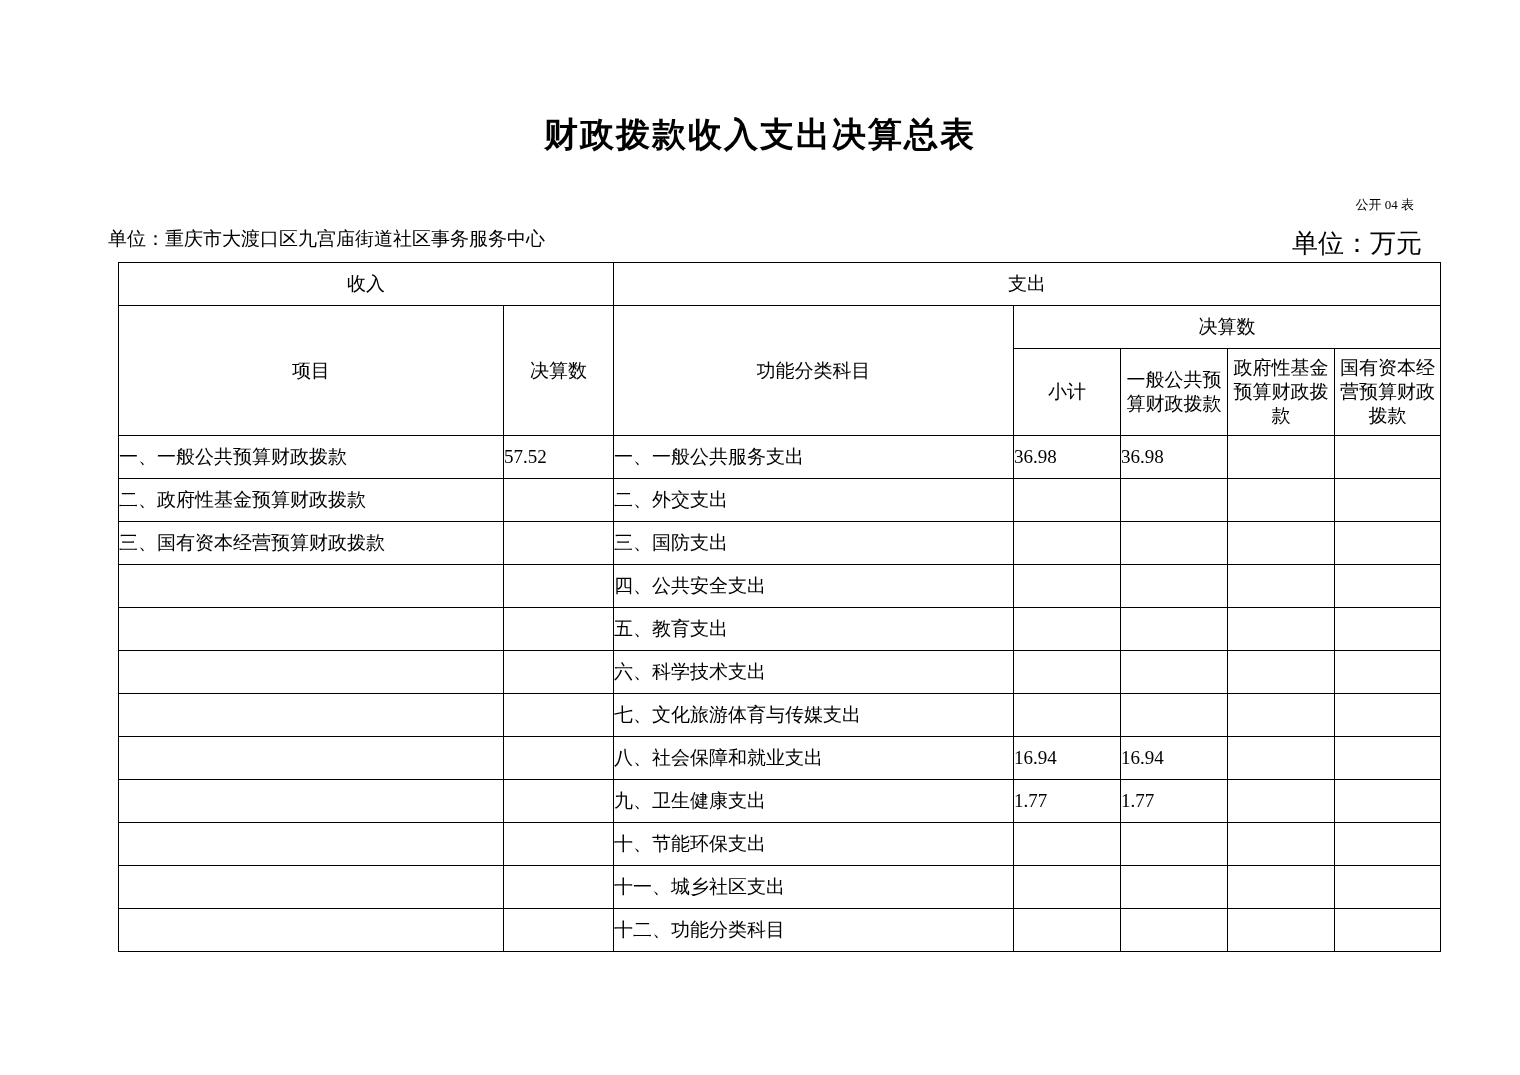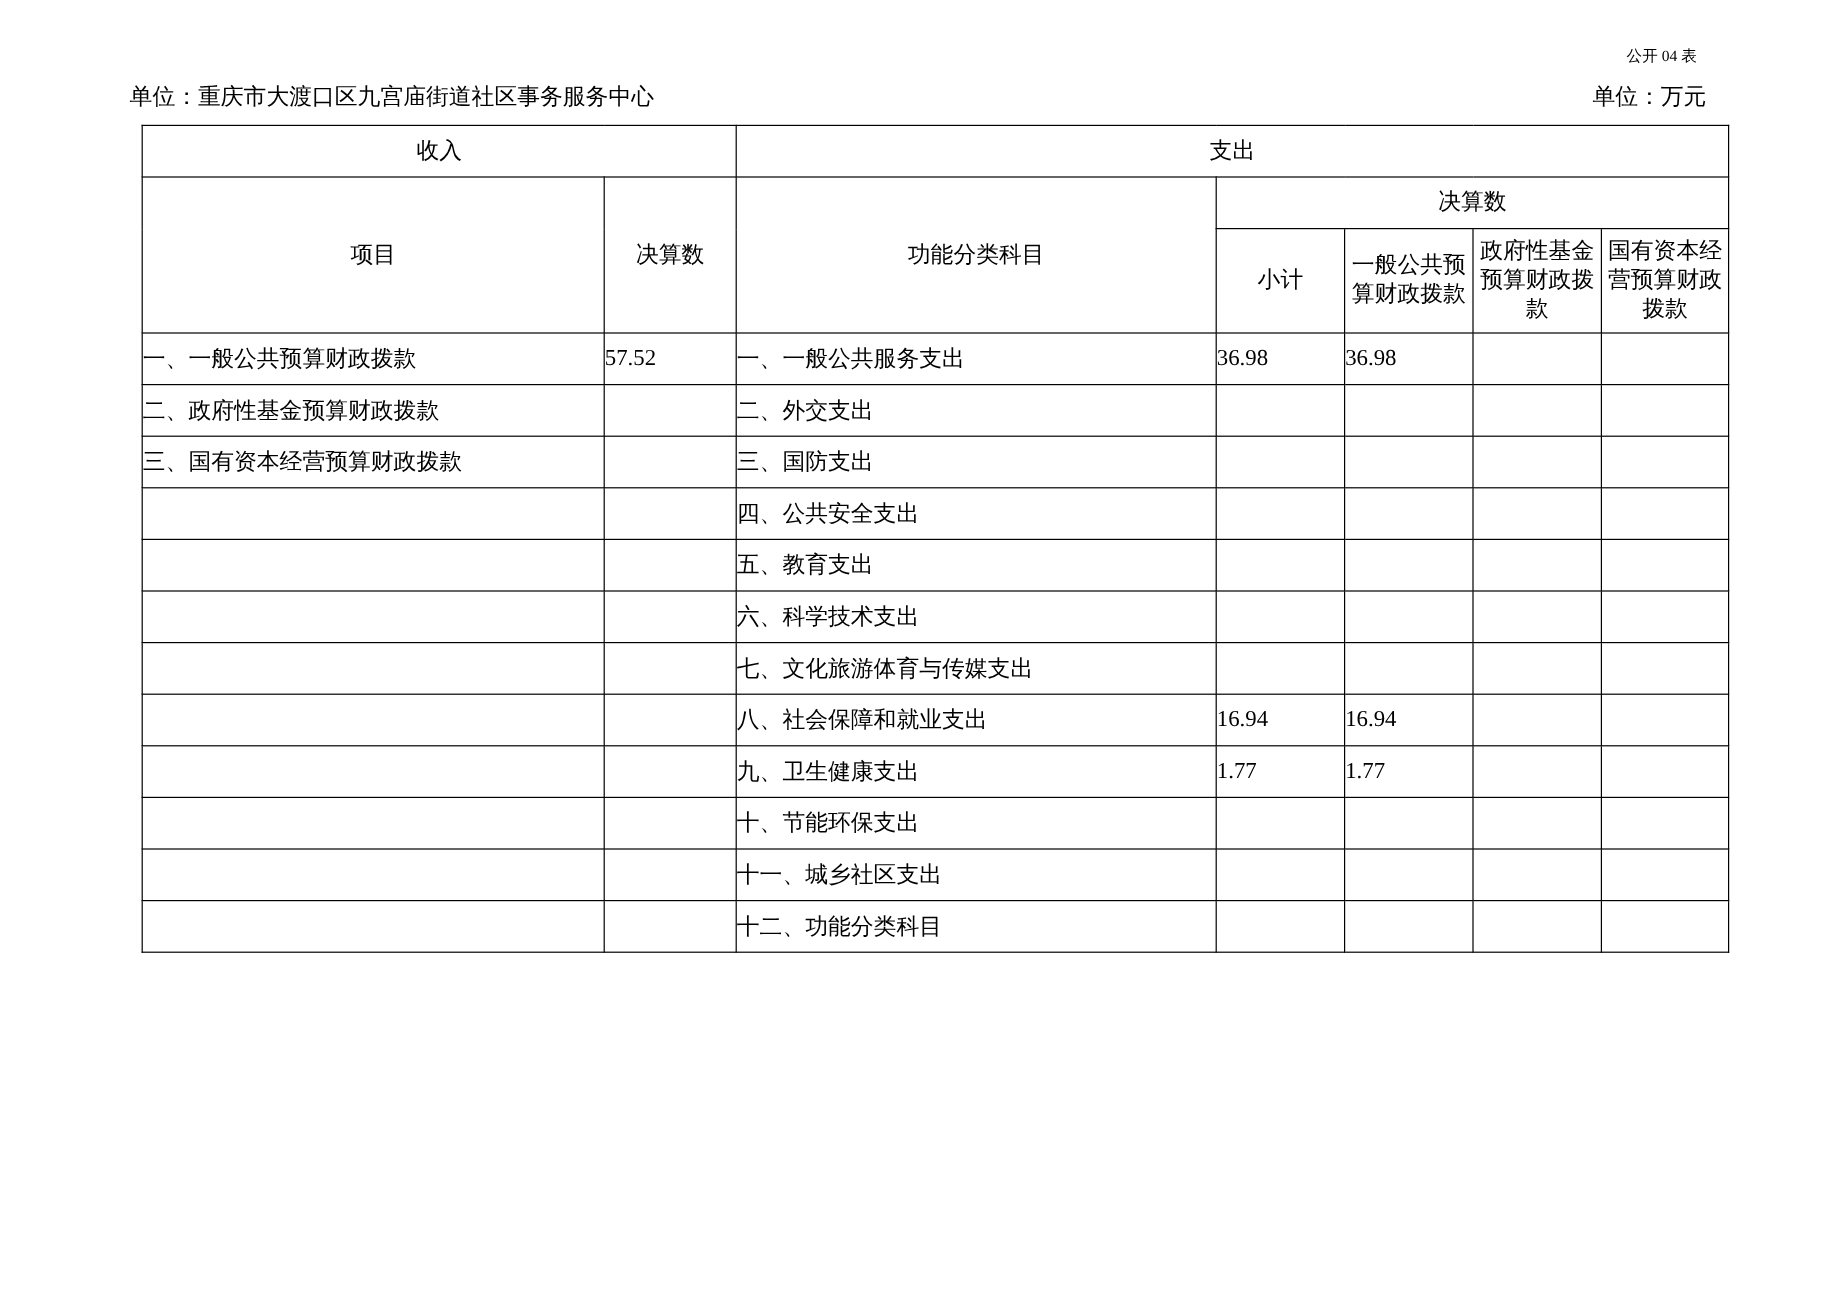--- a/index.html
+++ b/index.html
@@ -43,21 +43,21 @@
   .meta-right-1 {
     position: absolute;
     right: 106px;
     top: -6px;
     font-size: 13px;
   }
   .meta-right-2 {
     position: absolute;
     right: 98px;
     top: 24px;
-    font-size: 19px;
+    font-size: 26px;
   }
   table.main {
     border-collapse: collapse;
     margin-left: 118px;
     width: 1322px;
     table-layout: fixed;
   }
   table.main td, table.main th {
     border: 1px solid #000000;
     font-weight: normal;
@@ -87,20 +87,21 @@
     text-align: left;
     padding-right: 14px;
     font-size: 19px;
   }
 </style>
 </head>
 <body>
 
 <div class="page">
 
+  <div class="doc-title">财政拨款收入支出决算总表</div>
 
   <div class="meta-row">
     <div class="meta-left">单位：重庆市大渡口区九宫庙街道社区事务服务中心</div>
     <div class="meta-right-1">公开 04 表</div>
     <div class="meta-right-2">单位：万元</div>
   </div>
 
   <table class="main">
     <colgroup>
       <col style="width:385px">

